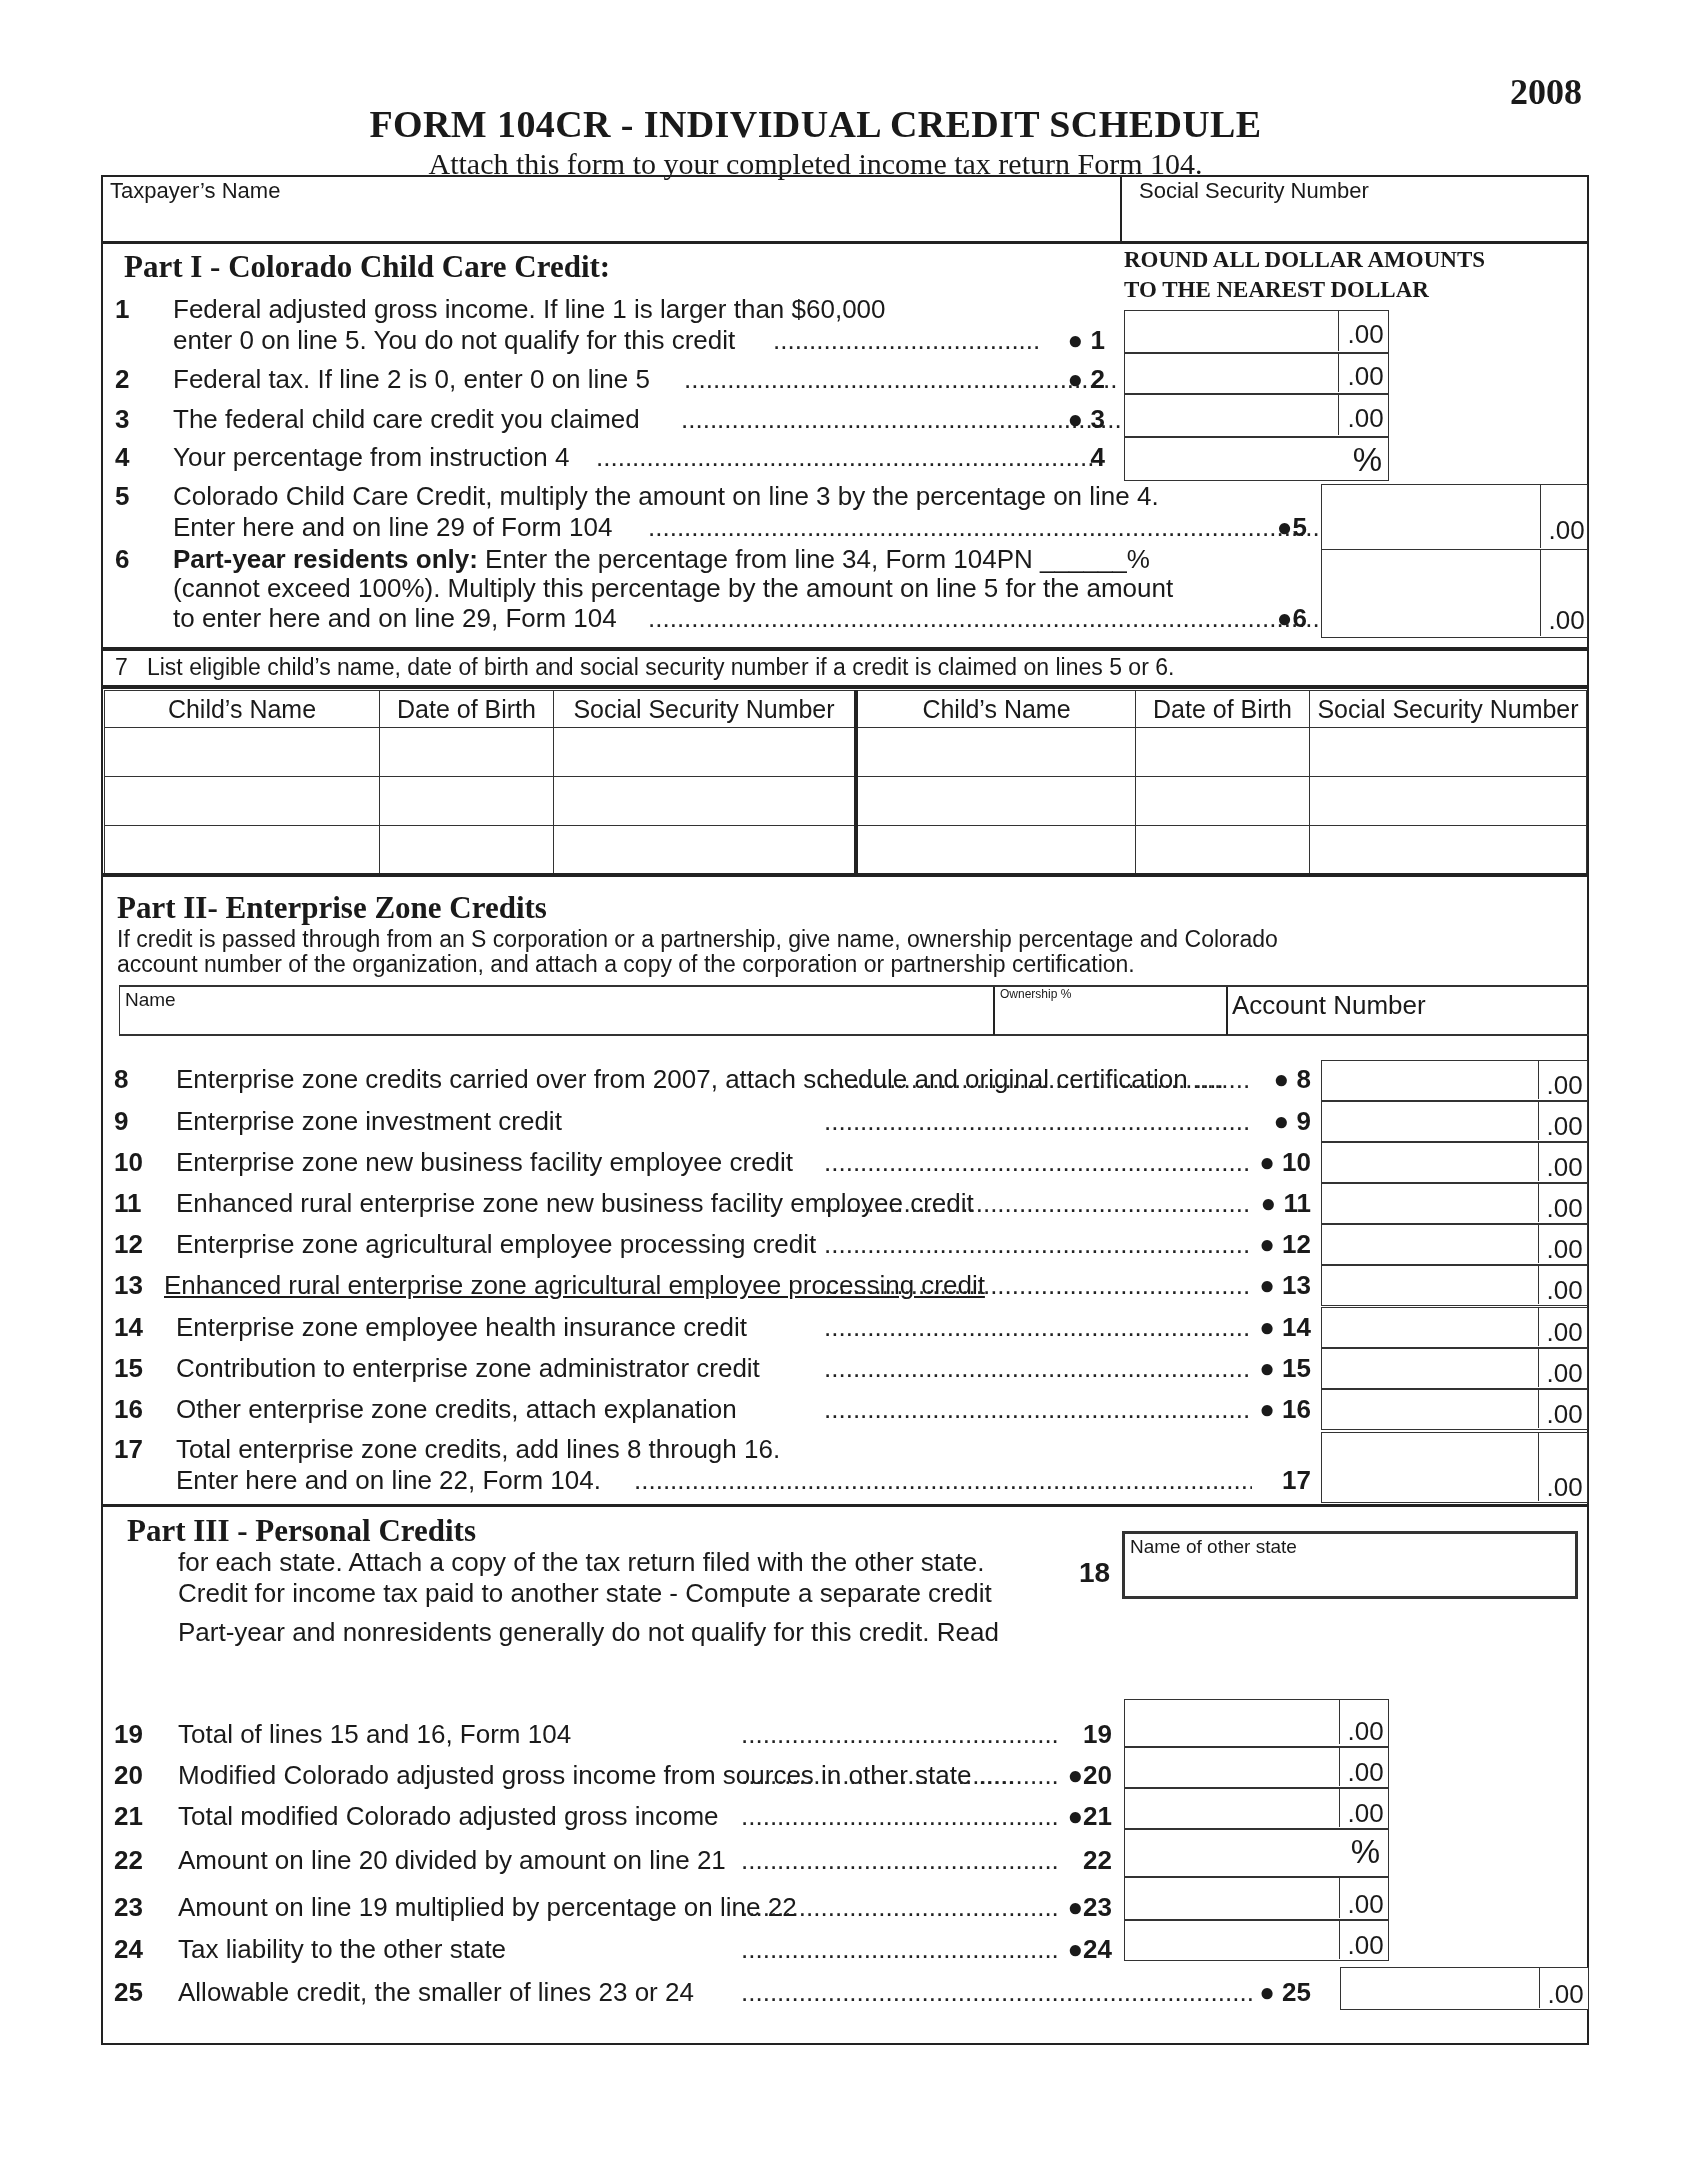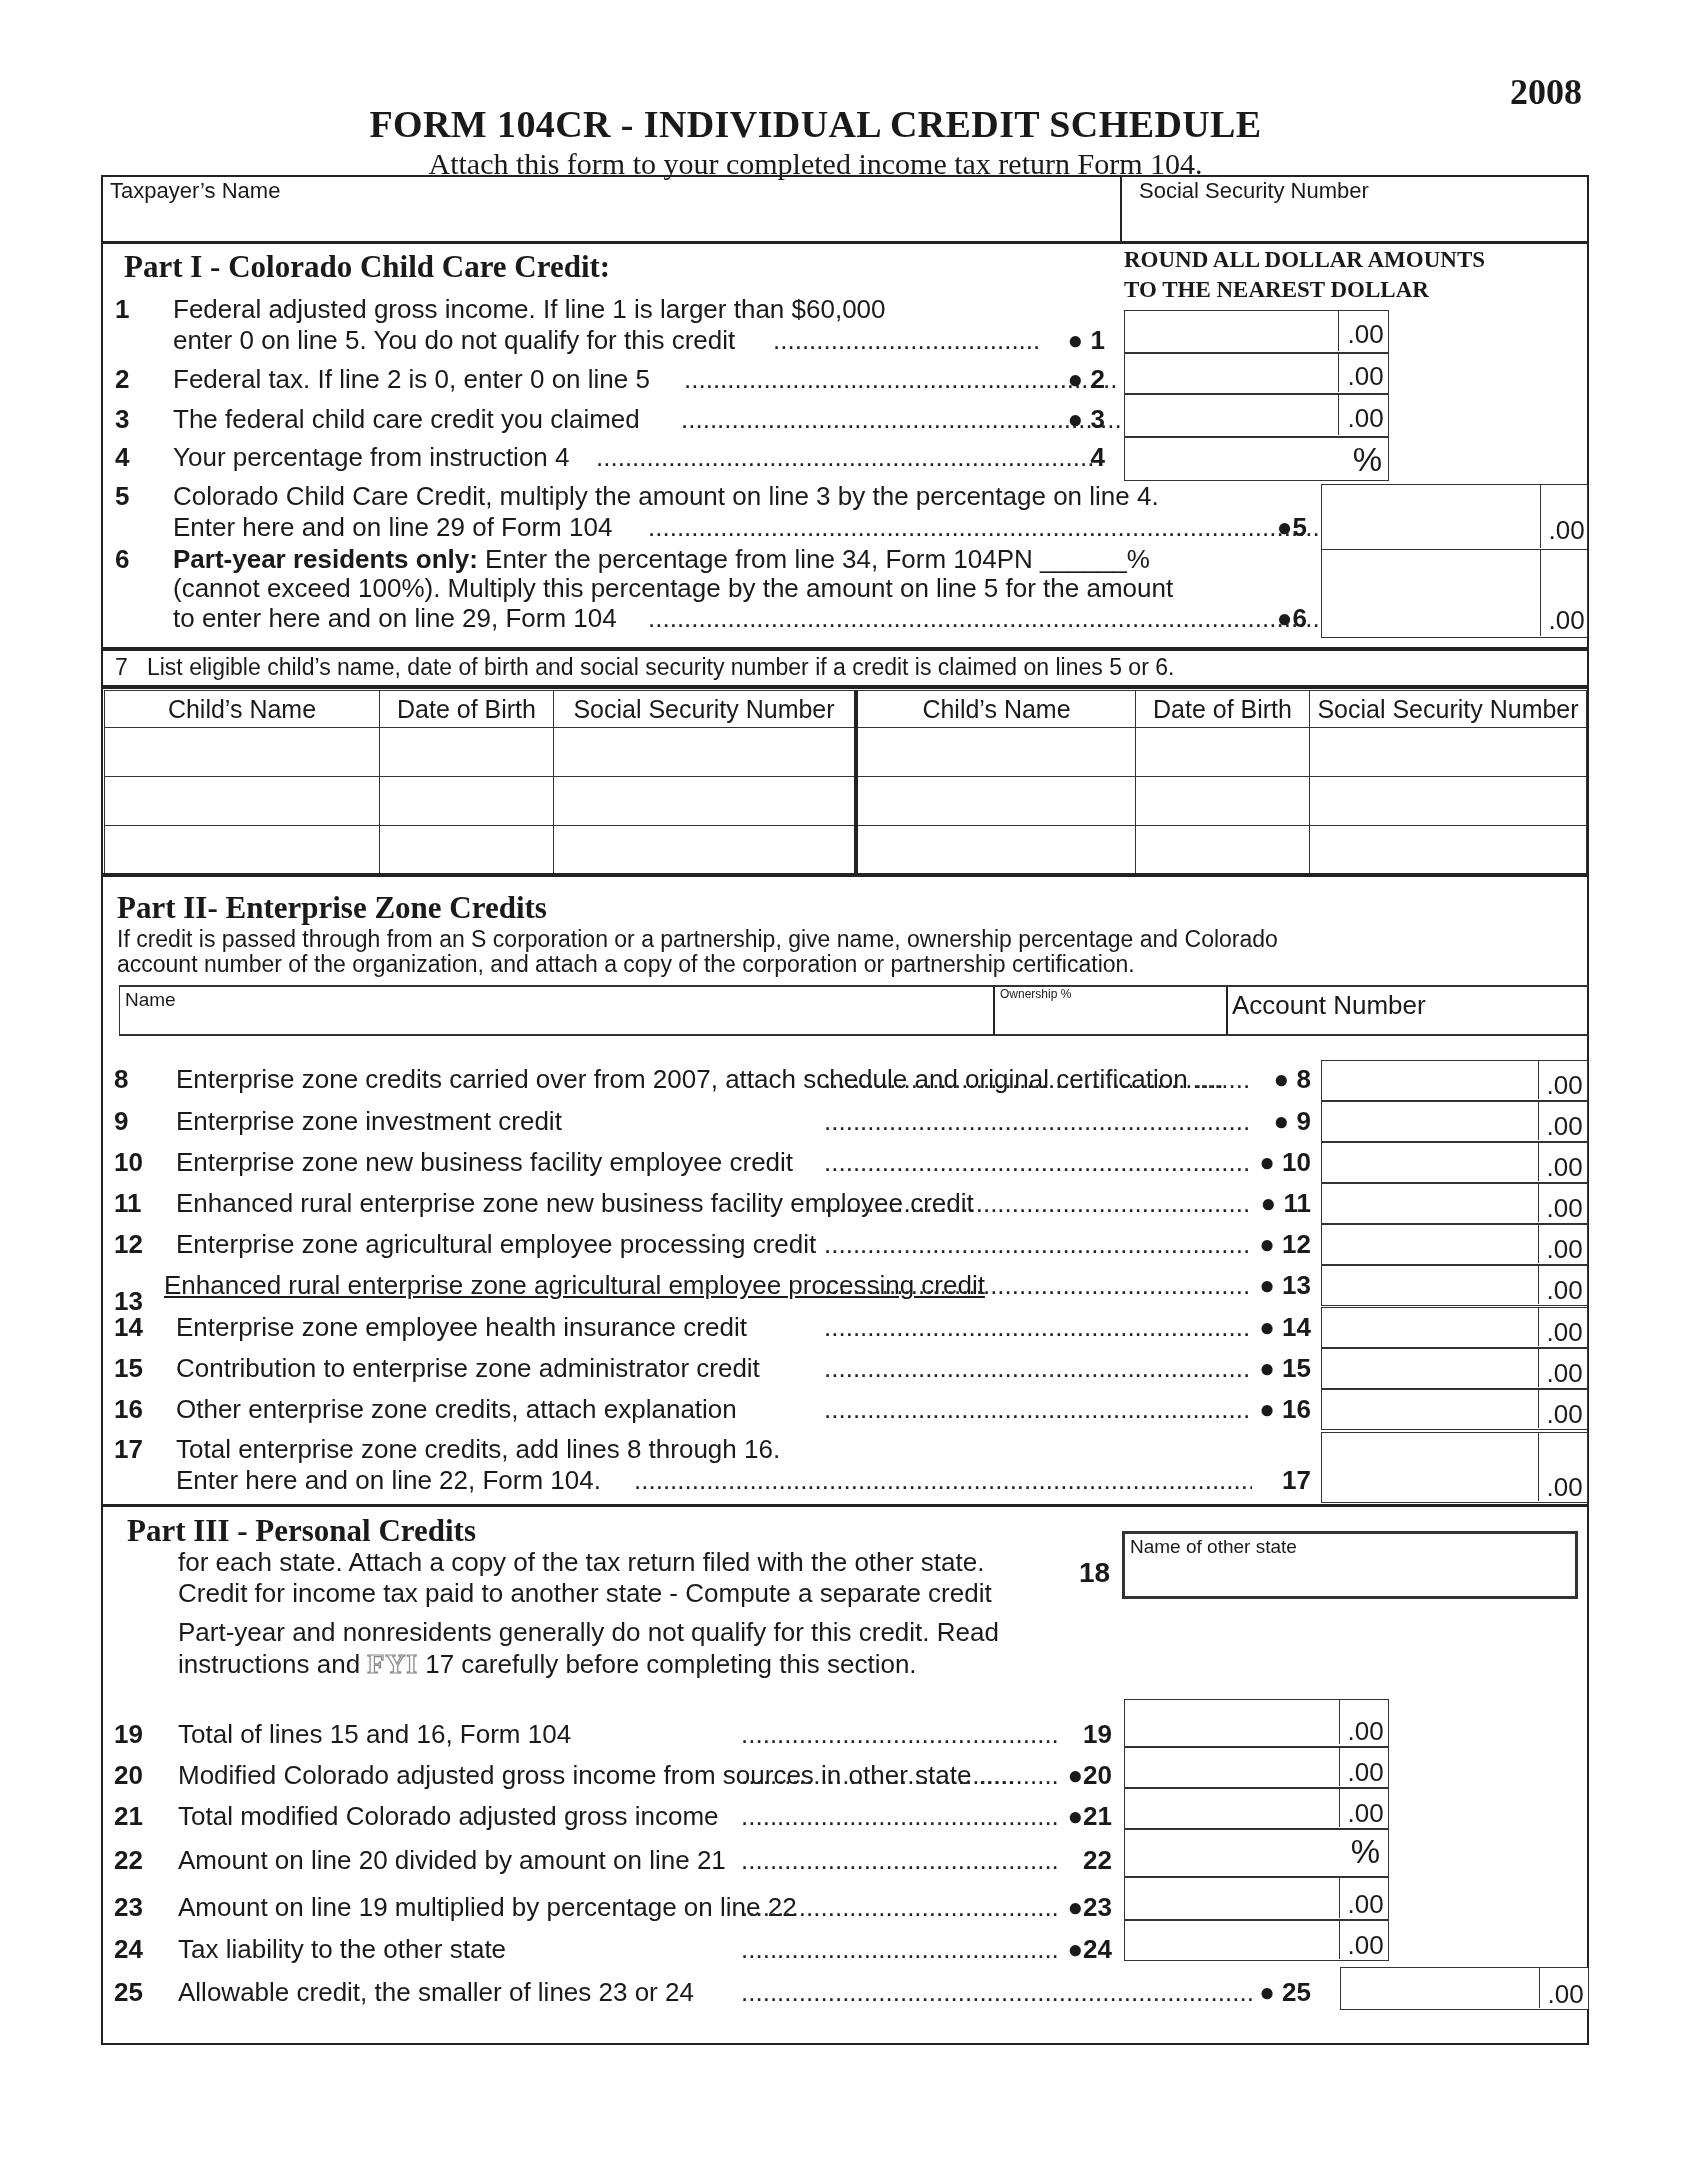--- a/index.html
+++ b/index.html
@@ -224,21 +224,21 @@
       <span class="ln" style="left: 114px; top: 1229px;">12</span>
       <span class="lt" style="left: 176px; top: 1229px;">Enterprise zone agricultural employee processing credit</span>
       <span class="lt dots" style="left: 824px; top: 1229px; width: 428px; overflow: hidden;">........................................................................................................................................................................................................</span>
       <span class="ref" style="left: 1252px; top: 1229px; width: 59px; background: rgb(255, 255, 255);">● 12</span>
     </div>
     <div class="box" style="left: 1321px; top: 1224px; width: 267px; height: 41px;">
       <input value="" style="position: absolute; left: 0px; top: 0px; width: 213px; height: 38px; border: none; background: transparent; font-size: 25px; text-align: right;">
       <span class="cents" style="left: 216px; top: 0px; width: 48px; height: 38px; line-height: 49px;">.00</span>
     </div>
     <div class="line-row" style="left: 0px; top: 0px;">
-      <span class="ln" style="left: 114px; top: 1270px; margin-top: 16px;">13</span>
+      <span class="ln" style="left: 114px; top: 1270px;">13</span>
       <span class="lt" style="left: 164px; top: 1270px; text-decoration: underline;">Enhanced rural enterprise zone agricultural employee processing credit</span>
       <span class="lt dots" style="left: 824px; top: 1270px; width: 428px; overflow: hidden;">........................................................................................................................................................................................................</span>
       <span class="ref" style="left: 1252px; top: 1270px; width: 59px; background: rgb(255, 255, 255);">● 13</span>
     </div>
     <div class="box" style="left: 1321px; top: 1265px; width: 267px; height: 41px;">
       <input value="" style="position: absolute; left: 0px; top: 0px; width: 213px; height: 38px; border: none; background: transparent; font-size: 25px; text-align: right;">
       <span class="cents" style="left: 216px; top: 0px; width: 48px; height: 38px; line-height: 49px;">.00</span>
     </div>
     <div class="line-row" style="left: 0px; top: 0px;">
       <span class="ln" style="left: 114px; top: 1312px;">14</span>
@@ -282,21 +282,20 @@
       <span class="cents" style="left: 216px; top: 0px; width: 48px; height: 68px; line-height: 109px;">.00</span>
     </div>
   </div>
 <div class="hline" style="left:101px;top:1504px;width:1488px;height:3.3px;"></div>
 
 <div class="abs part-title" style="left:127px;top:1513px;">Part III - Personal Credits</div>
 <div class="abs" style="left:178px;top:1547px;font-size:26px;line-height:31px;">
   <div>for each state. Attach a copy of the tax return filed with the other state.</div>
   <div>Credit for income tax paid to another state - Compute a separate credit</div>
   <div style="margin-top:8.2px;">Part-year and nonresidents generally do not qualify for this credit. Read</div>
-  <div><span>instructions and</span> <span class="fyi">FYI</span> <b style="font-weight:normal;">17 carefully before completing this section.</b></div>
 </div>
 <div class="abs" style="left:1079px;top:1557px;font-size:28px;font-weight:bold;">18</div>
 <div class="abs" style="left:1122px;top:1531px;width:456px;height:68px;border:3.3px solid #333;box-sizing:border-box;">
   <span class="abs" style="left:5px;top:1.6px;font-size:19px;">Name of other state</span>
   <input class="abs" style="left: 3.3px; top: 25px; width: 442px; height: 33px; border: none; background: transparent; font-size: 23px;" value="">
 </div>
 
 <div id="part3-lines">
     <div class="line-row" style="left: 0px; top: 0px;">
       <span class="ln" style="left: 114px; top: 1719px;">19</span>

